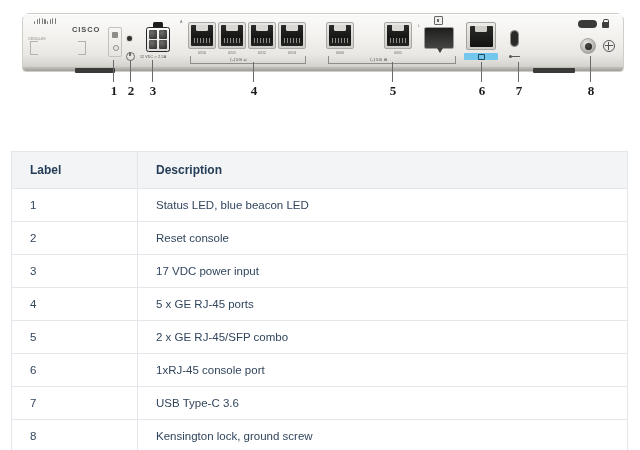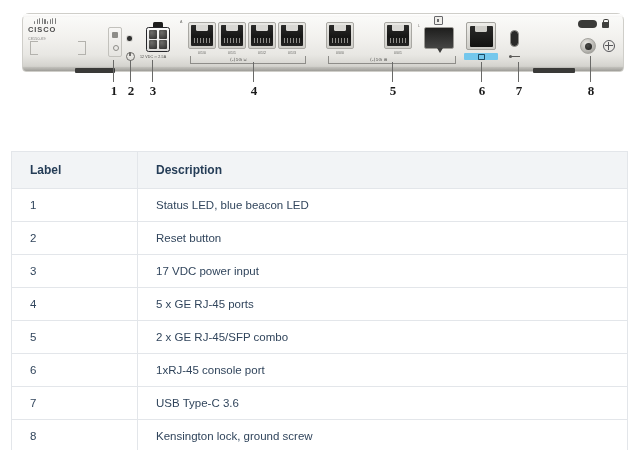--- a/index.html
+++ b/index.html
@@ -72,21 +72,21 @@
   .cisco-bridge i:nth-child(2){height:5px}
   .cisco-bridge i:nth-child(3){height:6.5px}
   .cisco-bridge i:nth-child(4){height:6.5px}
   .cisco-bridge i:nth-child(5){height:5px}
   .cisco-bridge i:nth-child(6){height:3.5px}
   .cisco-bridge i:nth-child(7){height:5px}
   .cisco-bridge i:nth-child(8){height:6.5px}
   .cisco-bridge i:nth-child(9){height:6.5px}
   .cisco-word {
     font-size: 7.5px; font-weight: bold; letter-spacing: .9px;
-    color: #4c4c4c; margin-top: 1px;
+    color: #4c4c4c; margin-top: 1px; margin-left: 44px;
   }
   .model-word {
     font-size: 3.6px; letter-spacing: .2px; color: #7a7a78; margin-top: 2.5px;
   }
   .crop-frame {
     position: absolute; left: 2px; top: 24px; width: 56px; height: 14px;
   }
   .crop-frame span {
     position: absolute; width: 7px; height: 7px; border: 1px solid #b3b2ad;
   }
@@ -506,21 +506,21 @@
       <th>Description</th>
     </tr>
   </thead>
   <tbody id="spec-body">
       <tr>
         <td>1</td>
         <td>Status LED, blue beacon LED</td>
       </tr>
       <tr>
         <td>2</td>
-        <td>Reset button</td>
+        <td>Reset console</td>
       </tr>
       <tr>
         <td>3</td>
         <td>17 VDC power input</td>
       </tr>
       <tr>
         <td>4</td>
         <td>5 x GE RJ-45 ports</td>
       </tr>
       <tr>

